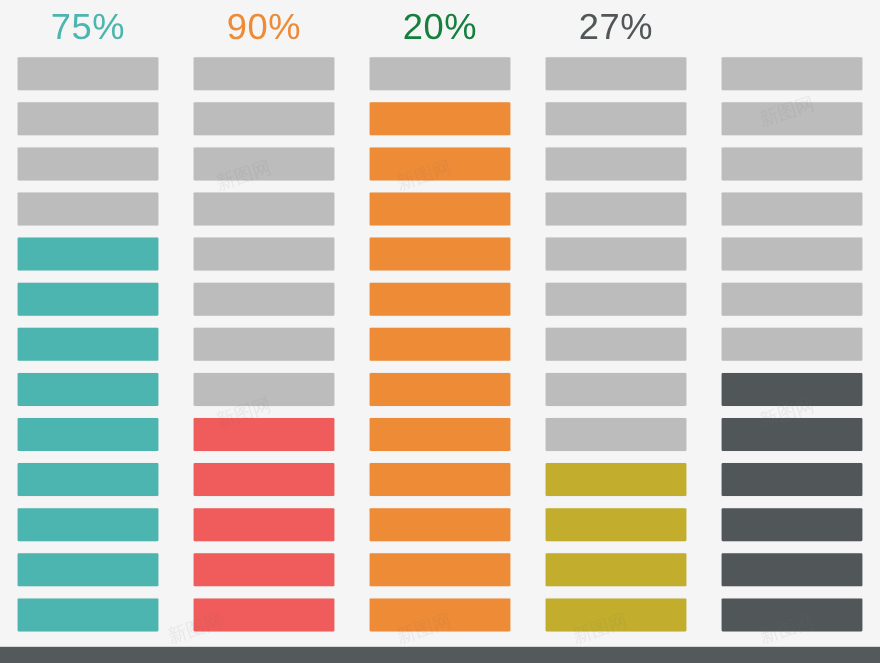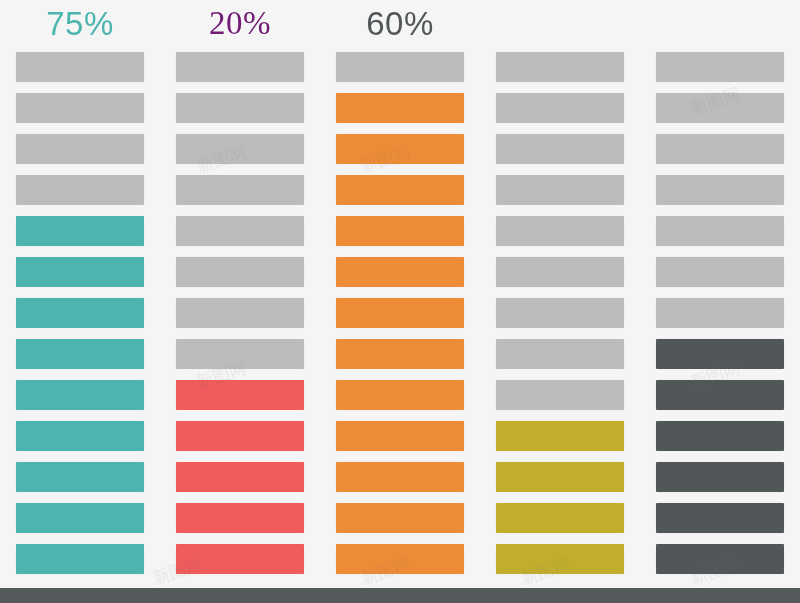--- a/index.html
+++ b/index.html
@@ -99,24 +99,27 @@
 </head>
 <body>
 
 <div id="chart-root">
 
   <div class="labels-row">
     <div class="label-cell">
       <span class="pct-label" style="color: rgb(76, 181, 175);">75%</span>
     </div>
     <div class="label-cell">
-      <span class="pct-label" style="color: #701a75; font-family: Liberation Serif, serif;">20%</span>
-    </div>
-    <div class="label-cell">
-      <span class="pct-label" style="color: rgb(81, 87, 89);">60%</span>
+      <span class="pct-label" style="color: rgb(238, 139, 54);">90%</span>
+    </div>
+    <div class="label-cell">
+      <span class="pct-label" style="color: #15803d;">20%</span>
+    </div>
+    <div class="label-cell">
+      <span class="pct-label" style="color: rgb(81, 87, 89);">27%</span>
     </div>
   </div>
 
   <div class="columns-area" id="columns-area">
       <div class="bar-column">
         <div class="bar-unit" style="background: rgb(188, 188, 188);"></div>
         <div class="bar-unit" style="background: rgb(188, 188, 188);"></div>
         <div class="bar-unit" style="background: rgb(188, 188, 188);"></div>
         <div class="bar-unit" style="background: rgb(188, 188, 188);"></div>
         <div class="bar-unit" style="background: rgb(76, 181, 175);"></div>

